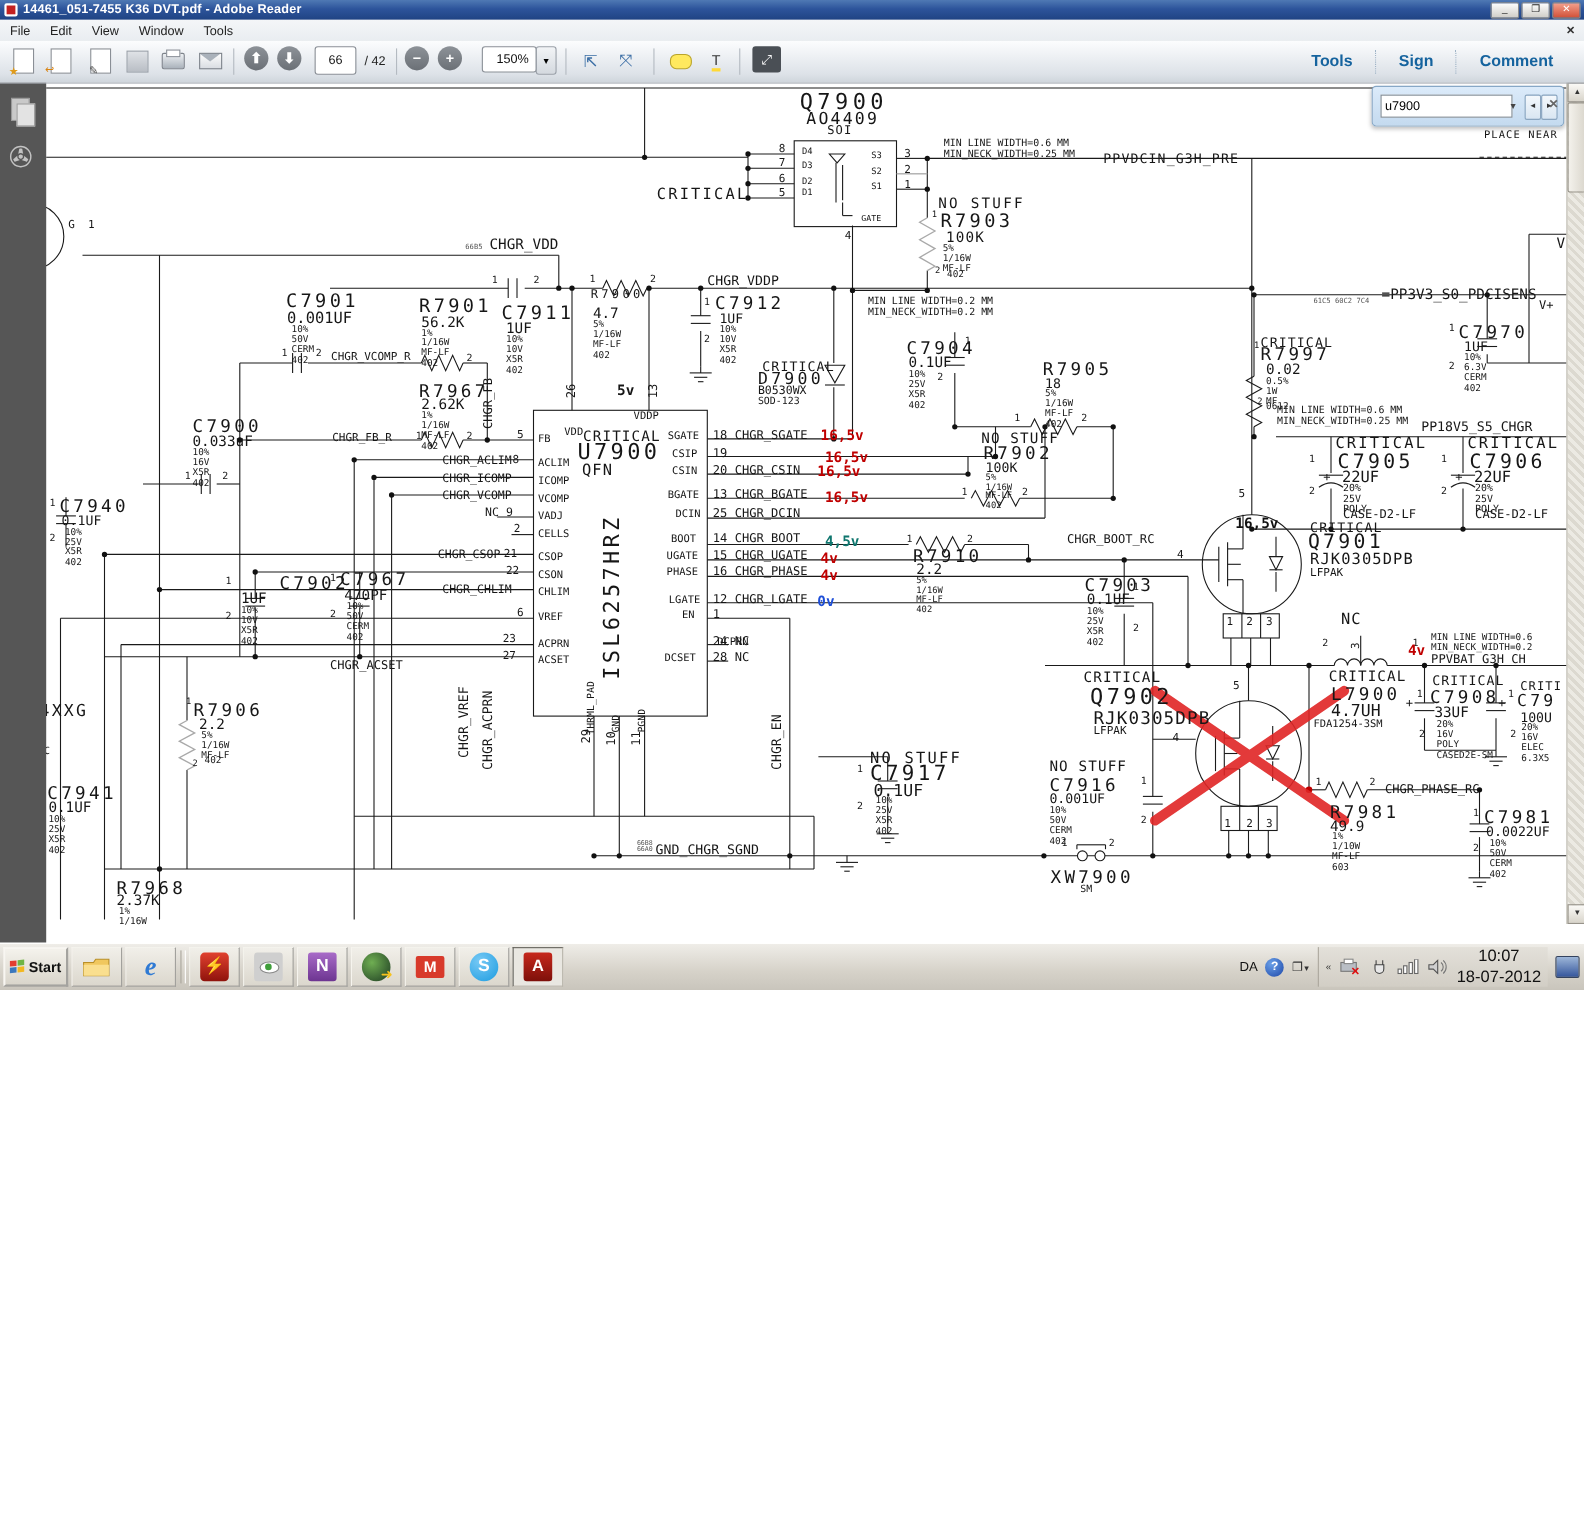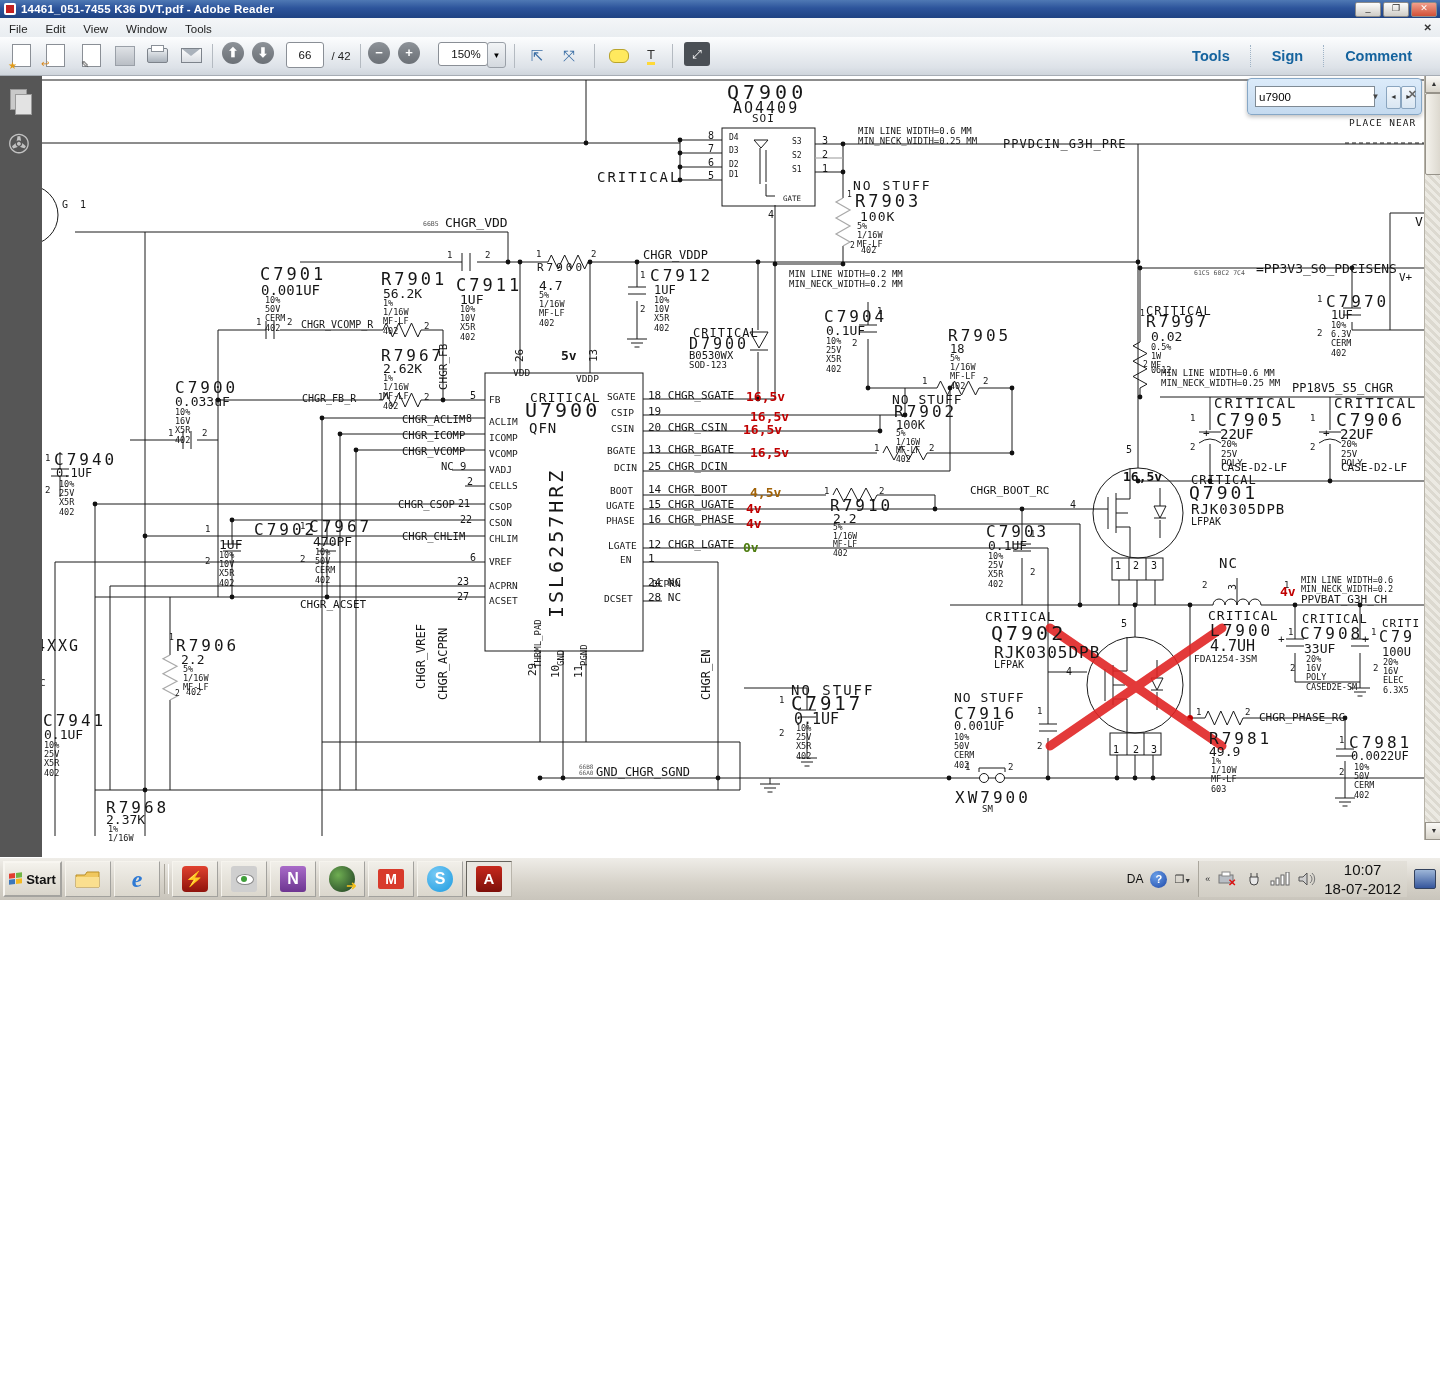--- a/index.html
+++ b/index.html
@@ -608,21 +608,21 @@
       <div class="sl" style="left: 1341px; top: 440px; font-size: 9px;">20%
 25V
 POLY</div>
       <div class="sl" style="left: 1341px; top: 462px; font-size: 11px;">CASE-D2-LF</div>
       <div class="sl" style="left: 1310px; top: 414px; font-size: 9px;">1</div>
       <div class="sl" style="left: 1323px; top: 428px; font-size: 11px;">+</div>
       <div class="sl" style="left: 1310px; top: 443px; font-size: 9px;">2</div>
       <div class="sl" style="left: 561px; top: 349px; font-size: 13px; font-weight: bold;">5v</div>
       <div class="sl" style="left: 514px; top: 362px; font-size: 11px; transform-origin: 0px 0px; transform: rotate(-90deg);">26</div>
       <div class="sl" style="left: 588px; top: 362px; font-size: 11px; transform-origin: 0px 0px; transform: rotate(-90deg);">13</div>
-      <div class="sl" style="left: 513px; top: 368px; font-size: 9.5px;">VDD</div>
+      <div class="sl" style="left: 513px; top: 388px; font-size: 9.5px;">VDD</div>
       <div class="sl" style="left: 576px; top: 374px; font-size: 9.5px;">VDDP</div>
       <div class="sl" style="left: 530px; top: 391px; font-size: 13px; letter-spacing: 1px;">CRITICAL</div>
       <div class="sl" style="left: 525px; top: 400px; font-size: 20px; letter-spacing: 3px;">U7900</div>
       <div class="sl" style="left: 529px; top: 421px; font-size: 14px; letter-spacing: 1px;">QFN</div>
       <div class="sl" style="left: 546px; top: 618px; font-size: 20px; letter-spacing: 3px; transform-origin: 0px 0px; transform: rotate(-90deg);">ISL6257HRZ</div>
       <div class="sl" style="left: 489px; top: 395px; font-size: 9.5px;">FB</div>
       <div class="sl" style="left: 489px; top: 417px; font-size: 9.5px;">ACLIM</div>
       <div class="sl" style="left: 489px; top: 433px; font-size: 9.5px;">ICOMP</div>
       <div class="sl" style="left: 489px; top: 449px; font-size: 9.5px;">VCOMP</div>
       <div class="sl" style="left: 489px; top: 465px; font-size: 9.5px;">VADJ</div>
@@ -668,24 +668,24 @@
       <div class="sl" style="left: 648px; top: 499px; font-size: 11px;">15 CHGR_UGATE</div>
       <div class="sl" style="left: 648px; top: 514px; font-size: 11px;">16 CHGR_PHASE</div>
       <div class="sl" style="left: 648px; top: 539px; font-size: 11px;">12 CHGR_LGATE</div>
       <div class="sl" style="left: 648px; top: 553px; font-size: 11px;">1</div>
       <div class="sl" style="left: 648px; top: 577px; font-size: 11px;">24 NC</div>
       <div class="sl" style="left: 648px; top: 592px; font-size: 11px;">28 NC</div>
       <div class="sl" style="left: 746px; top: 390px; font-size: 13px; color: rgb(192, 0, 0); font-weight: bold;">16,5v</div>
       <div class="sl" style="left: 750px; top: 410px; font-size: 13px; color: rgb(192, 0, 0); font-weight: bold;">16,5v</div>
       <div class="sl" style="left: 743px; top: 423px; font-size: 13px; color: rgb(192, 0, 0); font-weight: bold;">16,5v</div>
       <div class="sl" style="left: 750px; top: 446px; font-size: 13px; color: rgb(192, 0, 0); font-weight: bold;">16,5v</div>
-      <div class="sl" style="left: 750px; top: 486px; font-size: 13px; color: #a16207; font-weight: bold;">4,5v</div>
+      <div class="sl" style="left: 750px; top: 486px; font-size: 13px; color: #0f766e; font-weight: bold;">4,5v</div>
       <div class="sl" style="left: 746px; top: 502px; font-size: 13px; color: rgb(192, 0, 0); font-weight: bold;">4v</div>
       <div class="sl" style="left: 746px; top: 517px; font-size: 13px; color: rgb(192, 0, 0); font-weight: bold;">4v</div>
-      <div class="sl" style="left: 743px; top: 541px; font-size: 13px; color: #4d7c0f; font-weight: bold;">0v</div>
+      <div class="sl" style="left: 743px; top: 541px; font-size: 13px; color: #1d4ed8; font-weight: bold;">0v</div>
       <div class="sl" style="left: 534px; top: 668px; font-size: 9px; transform-origin: 0px 0px; transform: rotate(-90deg);">THRML_PAD</div>
       <div class="sl" style="left: 557px; top: 666px; font-size: 9px; transform-origin: 0px 0px; transform: rotate(-90deg);">GND</div>
       <div class="sl" style="left: 580px; top: 666px; font-size: 9px; transform-origin: 0px 0px; transform: rotate(-90deg);">PGND</div>
       <div class="sl" style="left: 527px; top: 676px; font-size: 11px; transform-origin: 0px 0px; transform: rotate(-90deg);">29</div>
       <div class="sl" style="left: 550px; top: 678px; font-size: 11px; transform-origin: 0px 0px; transform: rotate(-90deg);">10</div>
       <div class="sl" style="left: 573px; top: 678px; font-size: 11px; transform-origin: 0px 0px; transform: rotate(-90deg);">11</div>
       <div class="sl" style="left: 415px; top: 689px; font-size: 12px; transform-origin: 0px 0px; transform: rotate(-90deg);">CHGR_VREF</div>
       <div class="sl" style="left: 437px; top: 700px; font-size: 12px; transform-origin: 0px 0px; transform: rotate(-90deg);">CHGR_ACPRN</div>
       <div class="sl" style="left: 700px; top: 700px; font-size: 12px; transform-origin: 0px 0px; transform: rotate(-90deg);">CHGR_EN</div>
       <div class="sl" style="left: 438px; top: 390px; font-size: 11px; transform-origin: 0px 0px; transform: rotate(-90deg);">CHGR_FB</div>

